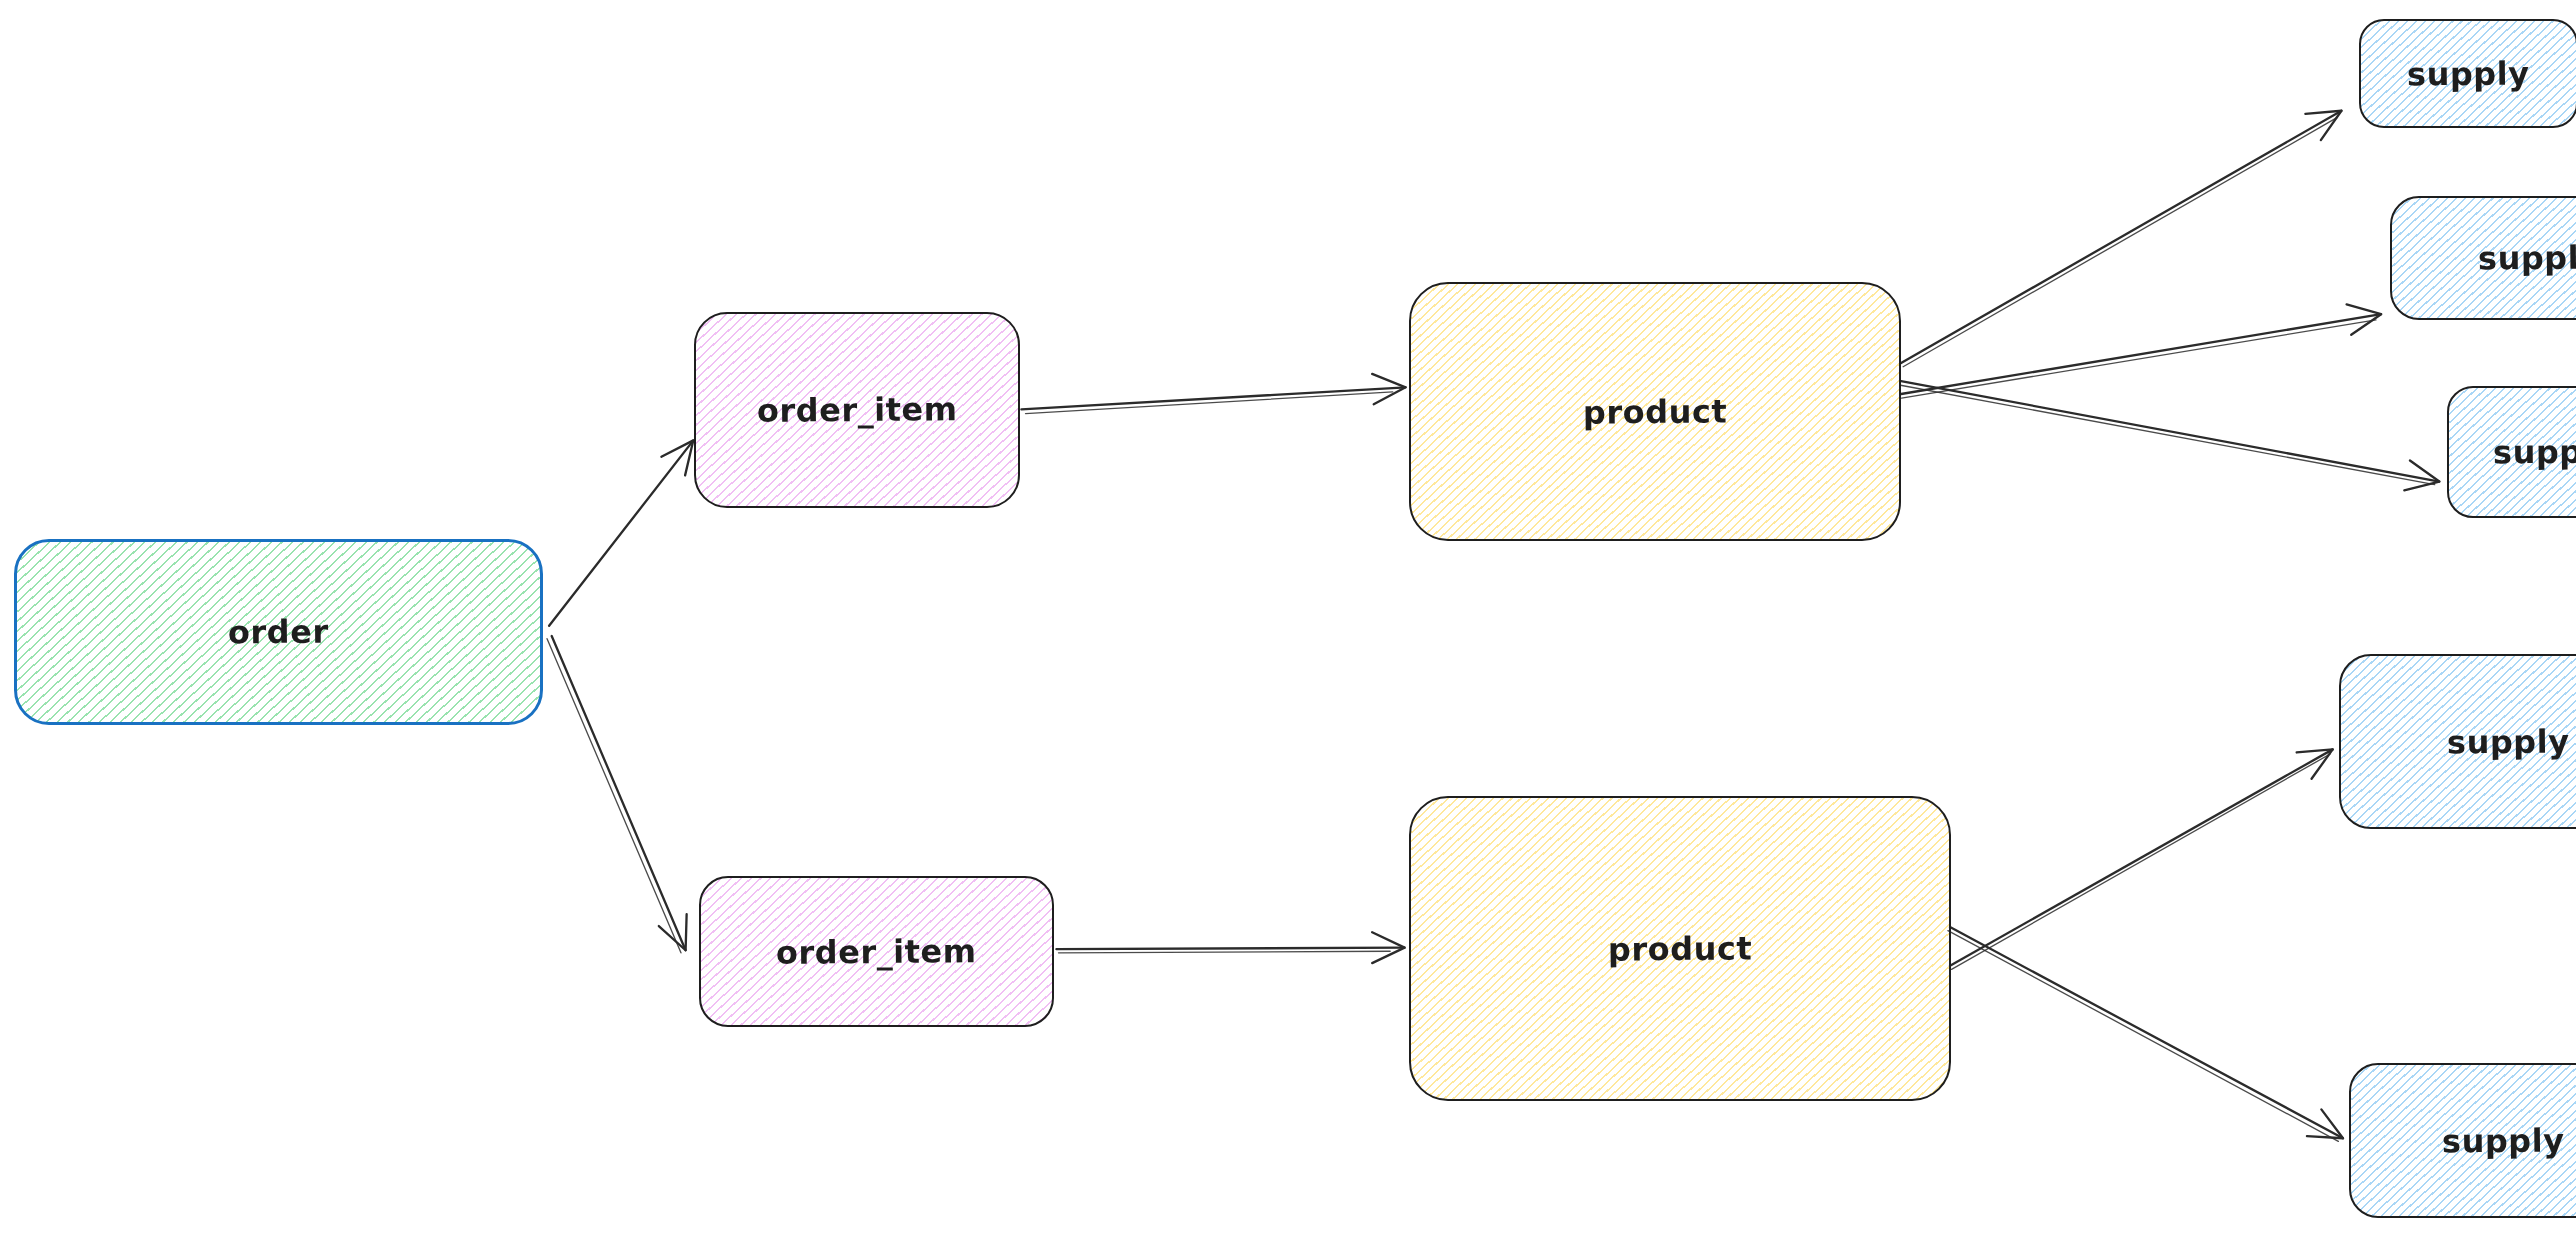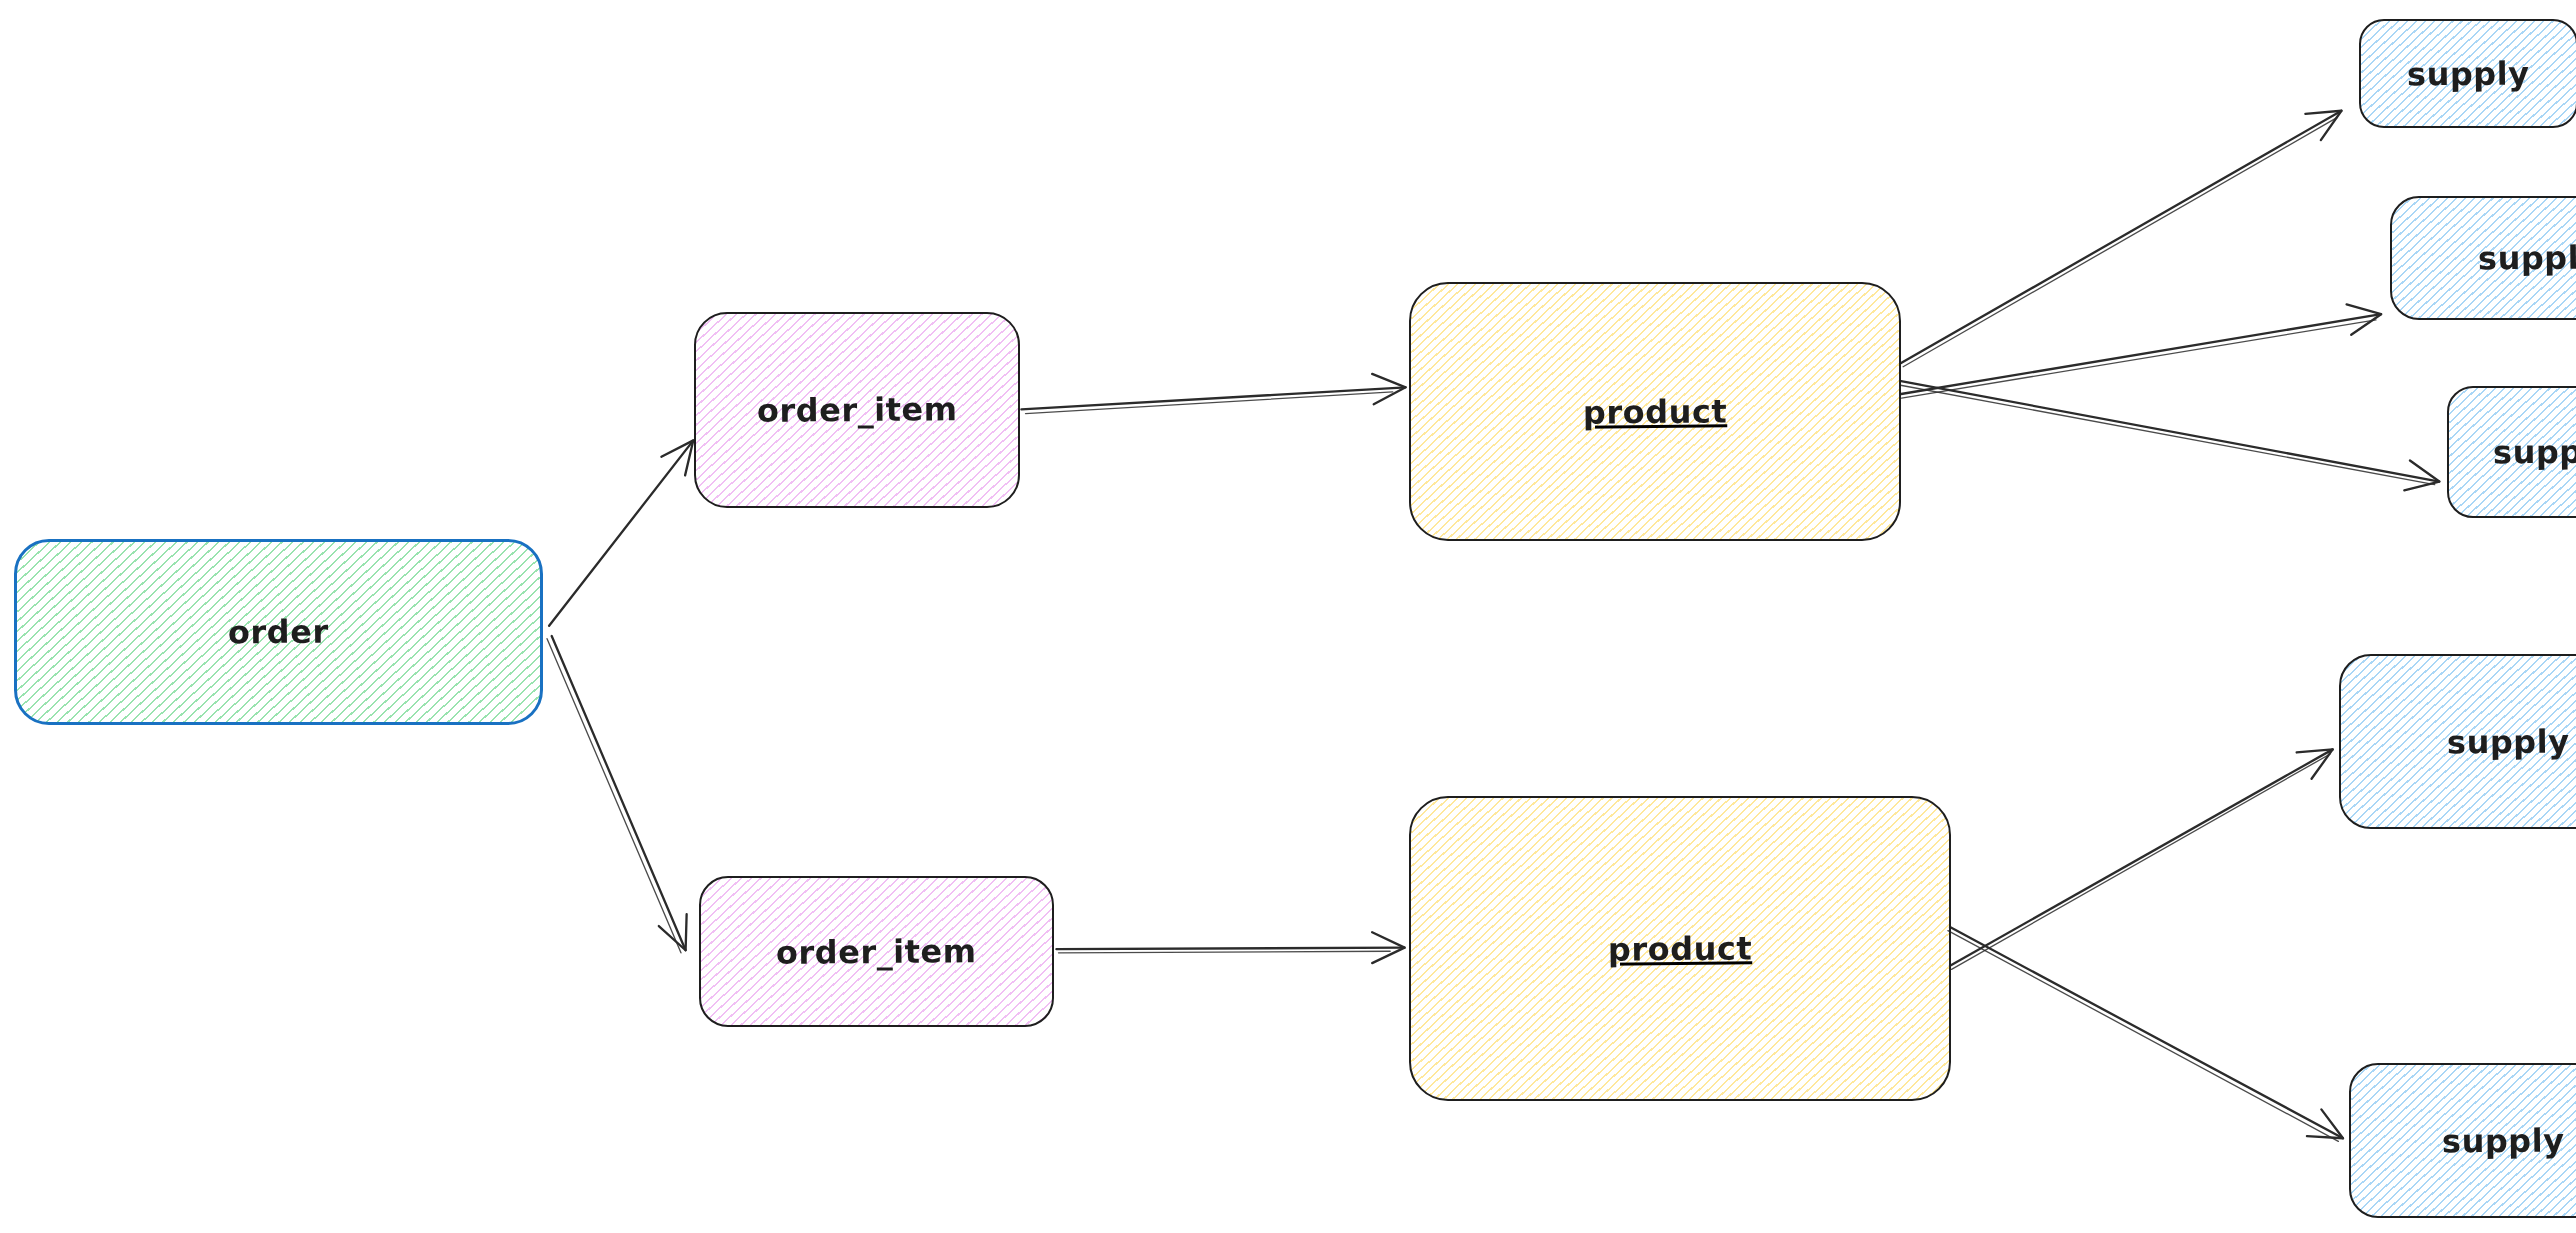--- a/index.html
+++ b/index.html
@@ -41,21 +41,20 @@
     border-radius: 33px;
     background: repeating-linear-gradient(137deg,
       rgba(238,180,242,0.85) 0 1.5px, transparent 1.5px 6.7px);
     align-items: center;
   }
   .node-yellow {
     border: 2.6px solid #1e1e1e;
     border-radius: 39px;
     background: repeating-linear-gradient(137deg,
       rgba(255,226,130,0.8) 0 1.5px, transparent 1.5px 6.2px);
-    text-decoration: underline;
   }
   .node-blue {
     border: 2.6px solid #1e1e1e;
     border-radius: 29px;
     background: repeating-linear-gradient(137deg,
       rgba(160,210,245,0.9) 0 1.5px, transparent 1.5px 6.2px);
   }
   svg.arrows {
     position: absolute;
     left: 0; top: 0;

